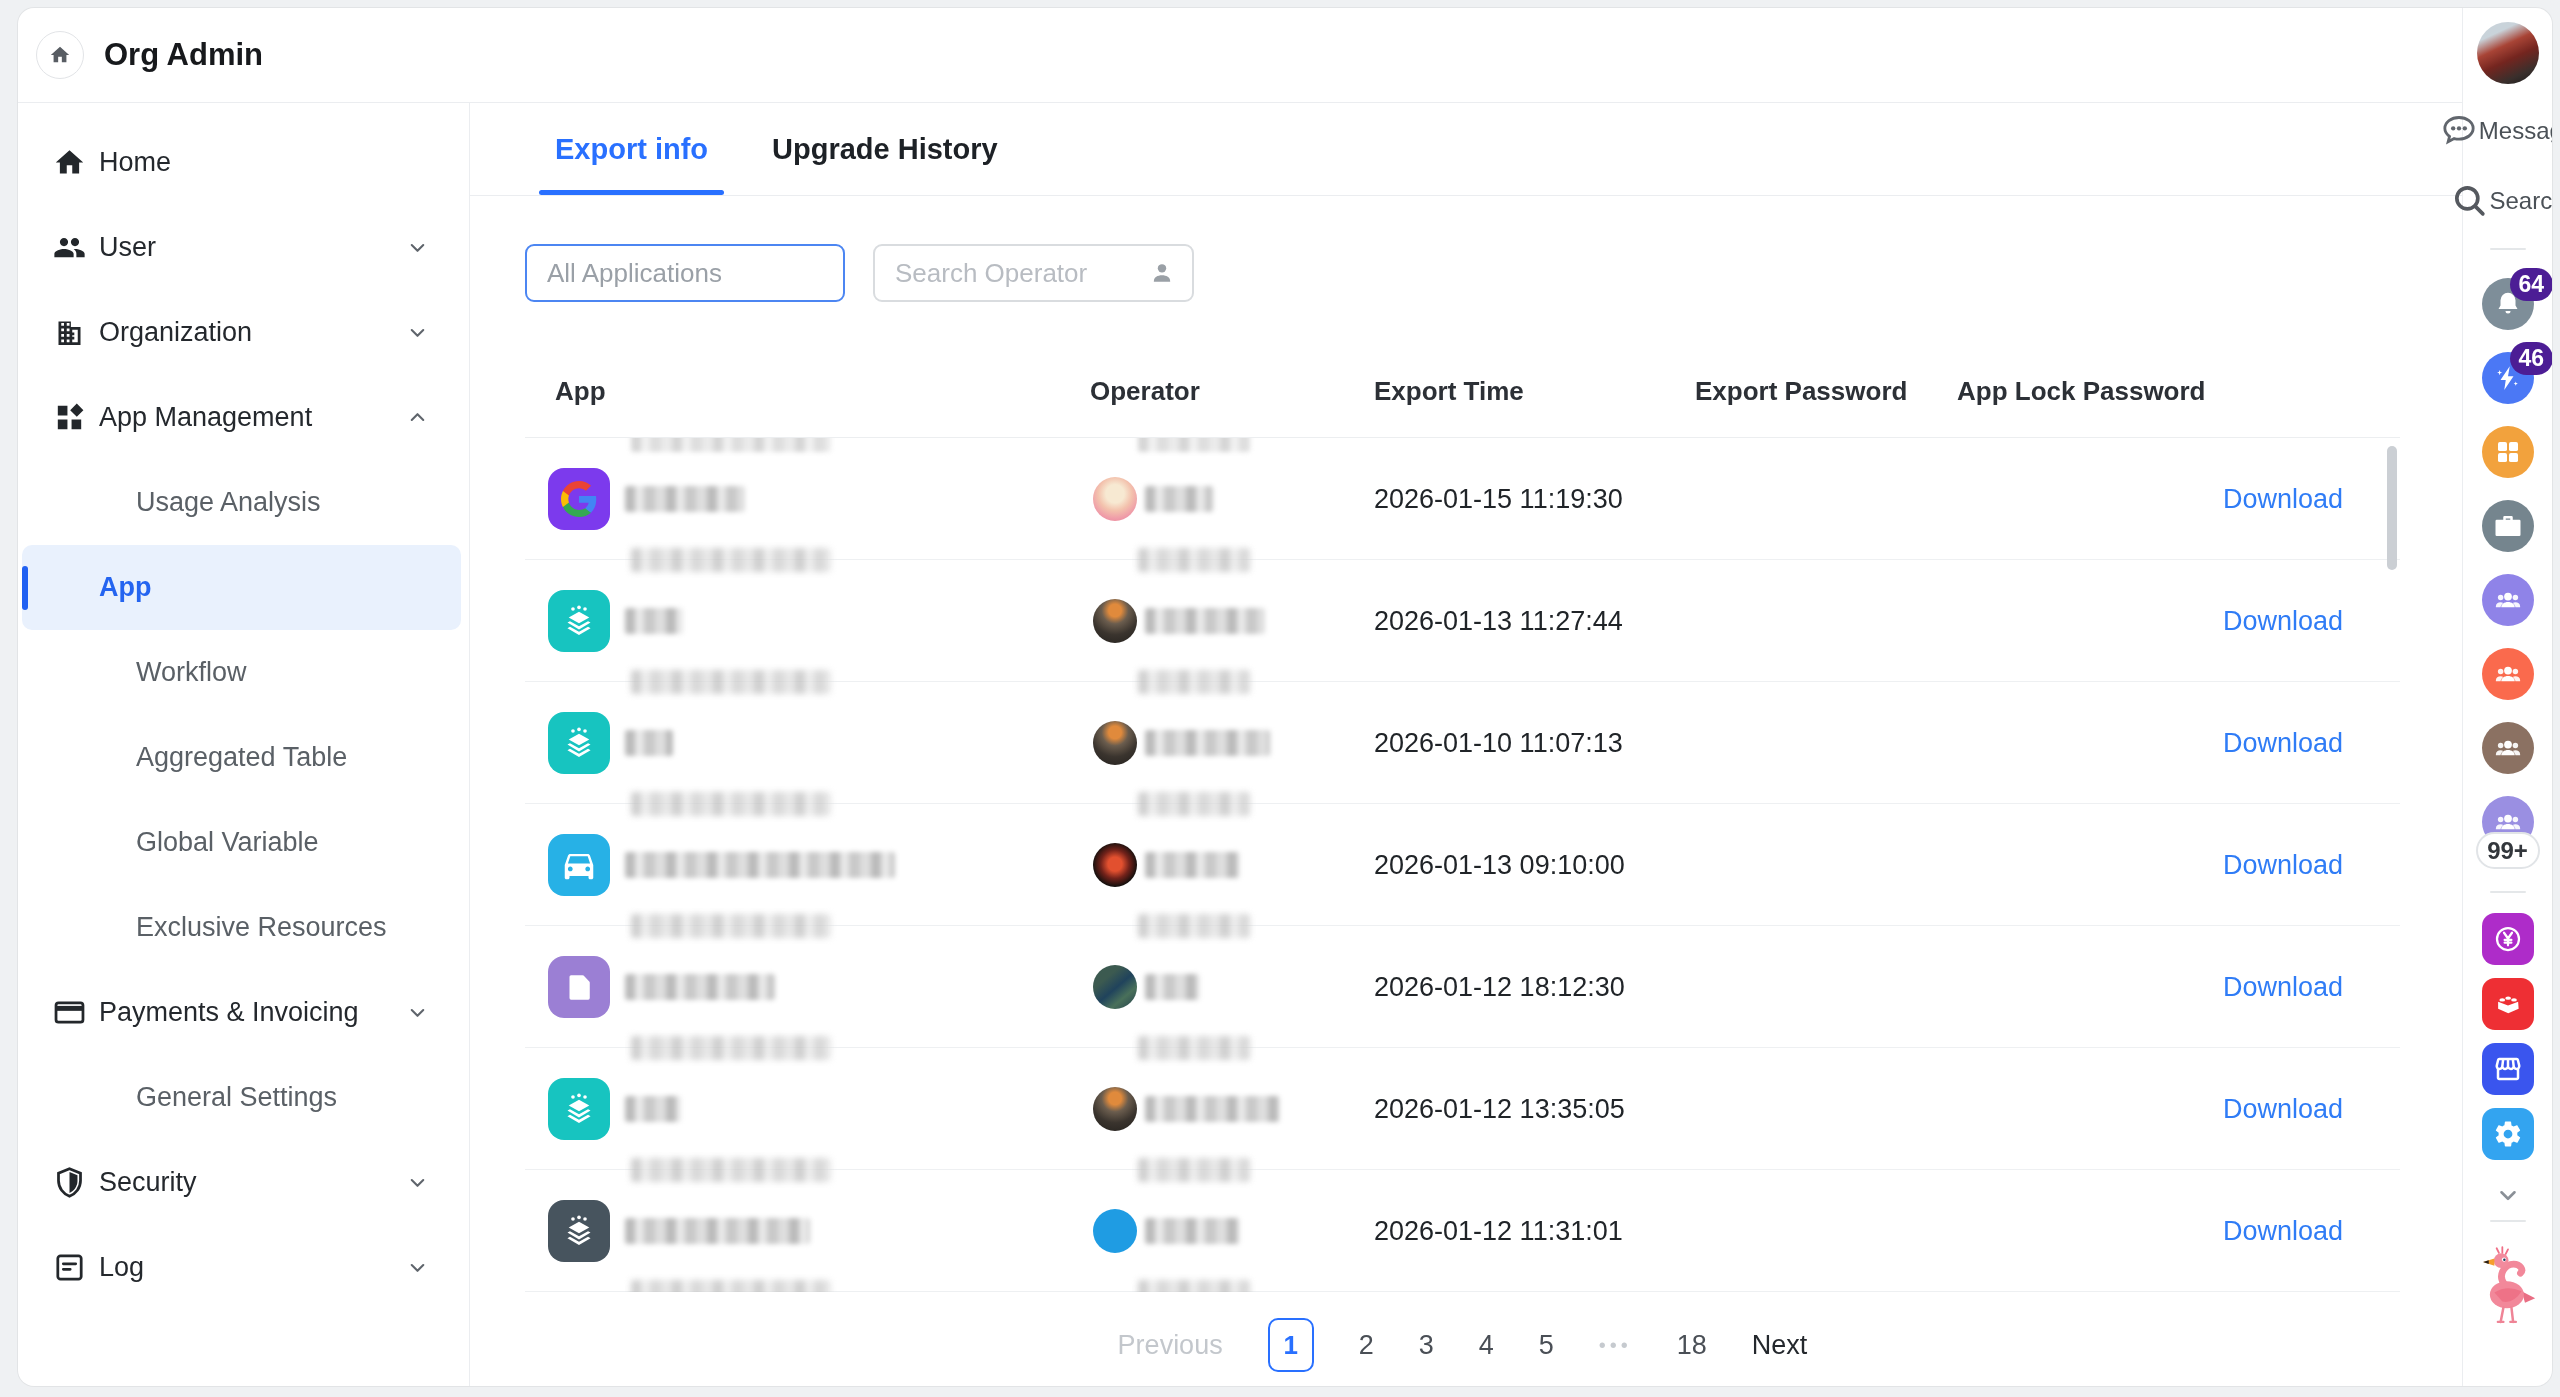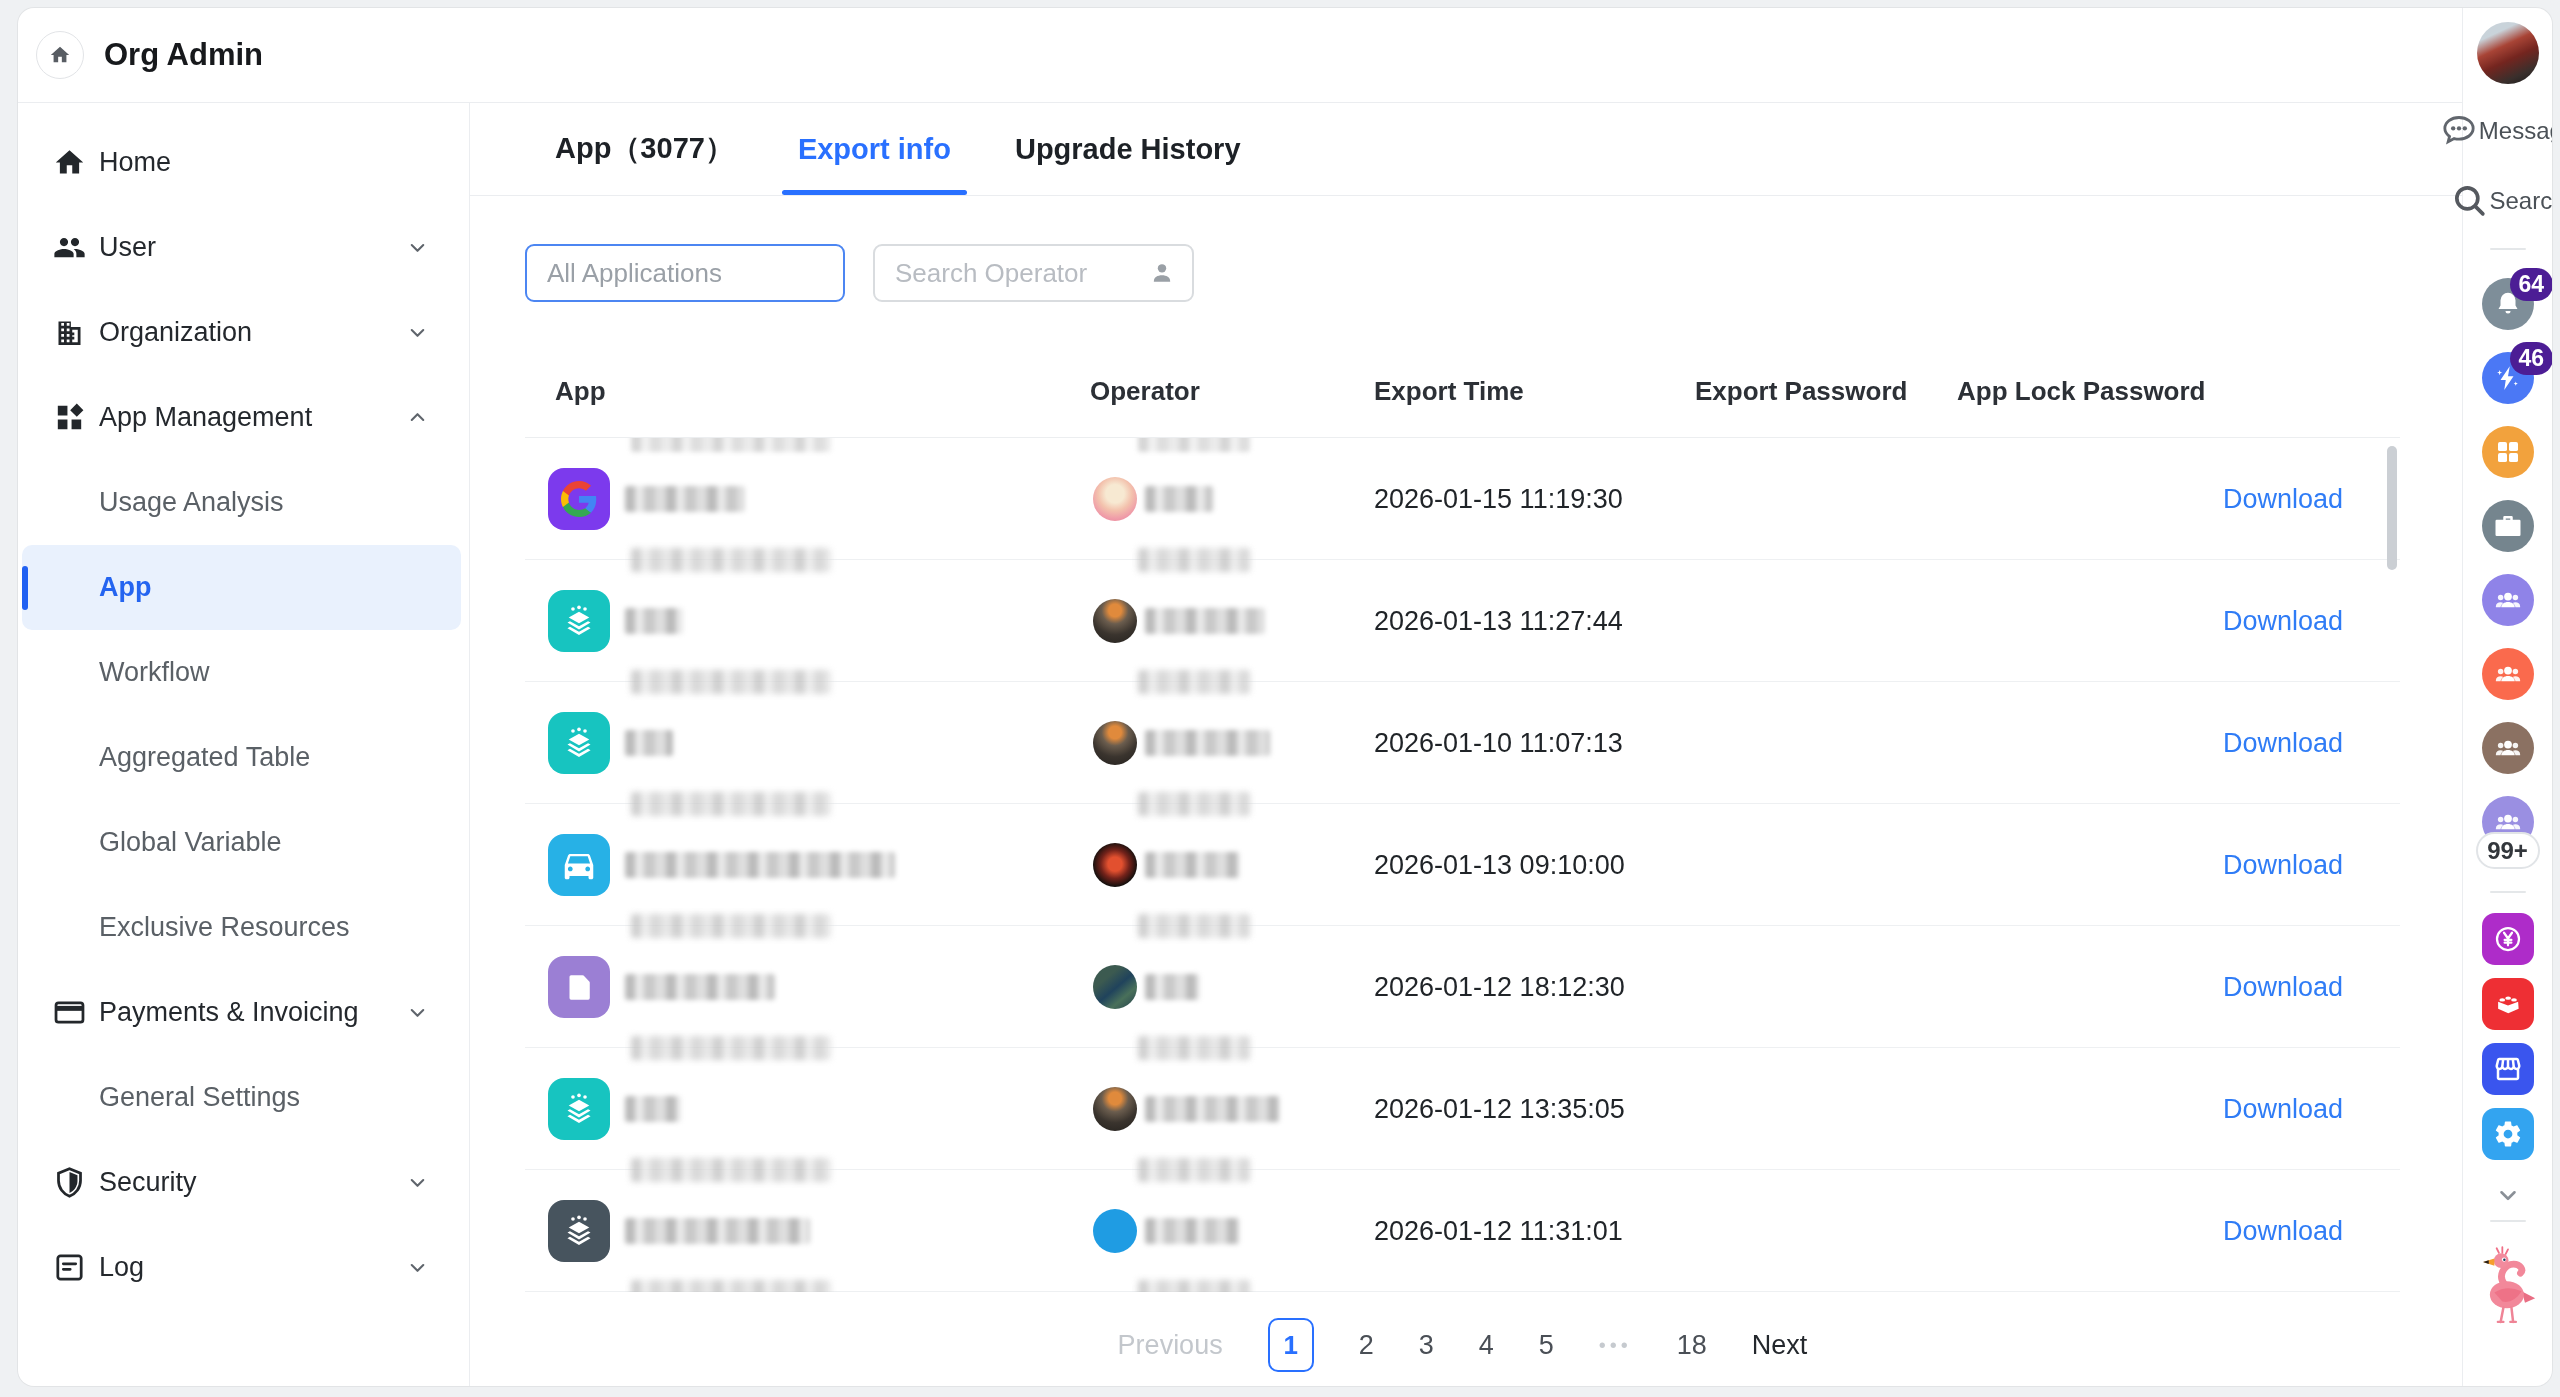--- a/index.html
+++ b/index.html
@@ -25,21 +25,21 @@
   .side-header { height:88px; border-bottom:1px solid #ebedf0; display:flex; align-items:center;
                  padding:0 34px 0 24px; }
   .org-name { font-size:26px; color:#43484e; flex:1; white-space:nowrap; overflow:hidden; }
   .collapse { font-size:32px; color:#6d737a; cursor:pointer; line-height:1; }
   .side-nav { padding-top:17px; overflow:hidden; }
   .side-item { height:85px; display:flex; align-items:center; position:relative;
                padding-left:35px; cursor:pointer; }
   .side-item .s-icon { width:33px; height:33px; color:#23272b; display:flex; }
   .side-item .s-icon svg { width:100%; height:100%; fill:currentColor; }
   .side-item .s-label { margin-left:13px; font-size:27px; color:#24282d; }
-  .side-item.sub { padding-left:81px; }
+  .side-item.sub { padding-left:118px; }
   .side-item.sub .s-label { margin-left:0; color:#5a6066; }
   .side-item .s-chev { position:absolute; right:40px; width:23px; height:23px; color:#5f656c; }
   .side-item .s-chev svg { width:100%; height:100%; }
   .side-item .s-chev.up { transform:rotate(180deg); }
   .side-item.active { background:#e9f1fd; border-radius:10px; margin:0 8px 0 4px; padding-left:77px; }
   .side-item.active .s-label { color:#2464f0; font-weight:700; }
   .side-item.active::before { content:""; position:absolute; left:0; top:50%; transform:translateY(-50%);
                width:6px; height:44px; border-radius:3px; background:#2161f2; }
 
   
@@ -239,21 +239,20 @@
               <span class="s-label">Log</span>
               <span class="s-chev"><svg viewBox="0 0 24 24">
                   <path d="M6 9.5l6 6 6-6" fill="none" stroke="currentColor" stroke-width="2.2" stroke-linecap="round" stroke-linejoin="round"></path>
                 </svg></span>
             </div>
           </nav>
       </aside>
 
       <main class="main">
         <div class="tabs" id="tabs">
-            <div class="tab">App（3077）</div>
             <div class="tab active">Export info</div>
             <div class="tab">Upgrade History</div>
           </div>
         <div class="content">
           <div class="filters">
             <div class="f-select">All Applications</div>
             <div class="f-search">
               <input placeholder="Search Operator" style="">
               <span class="p-icon">
                 <svg viewBox="0 0 24 24" fill="#9aa0a6">

